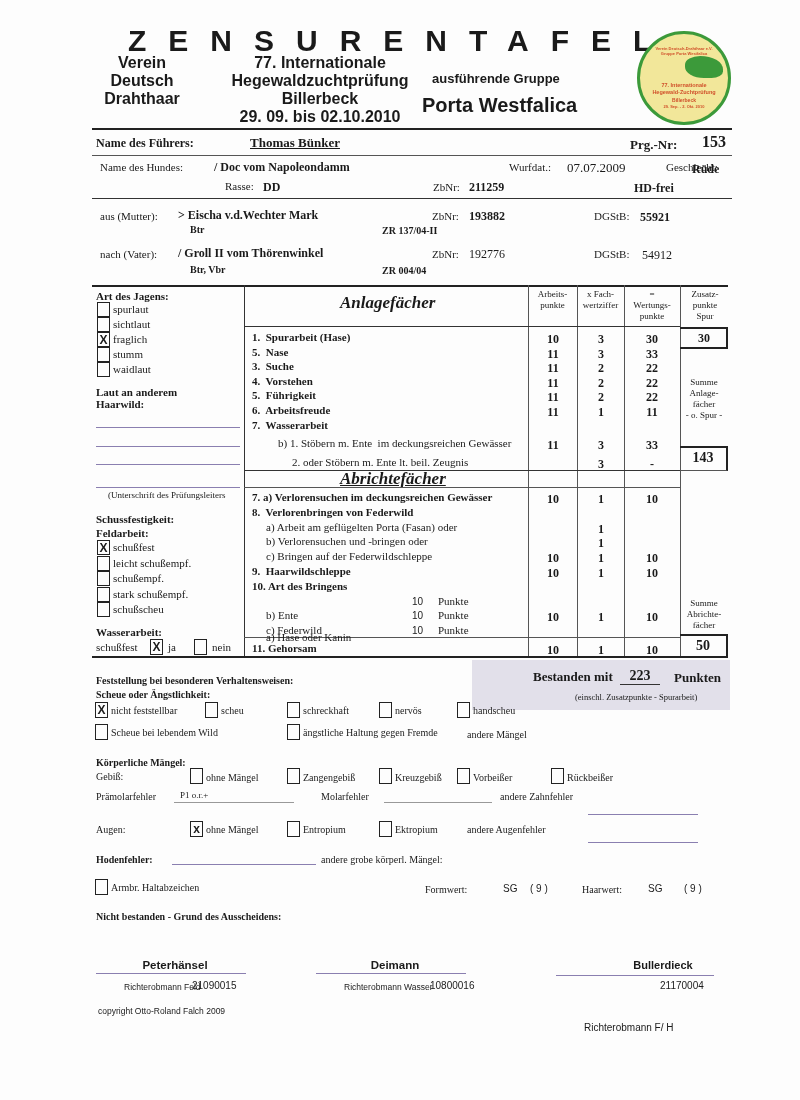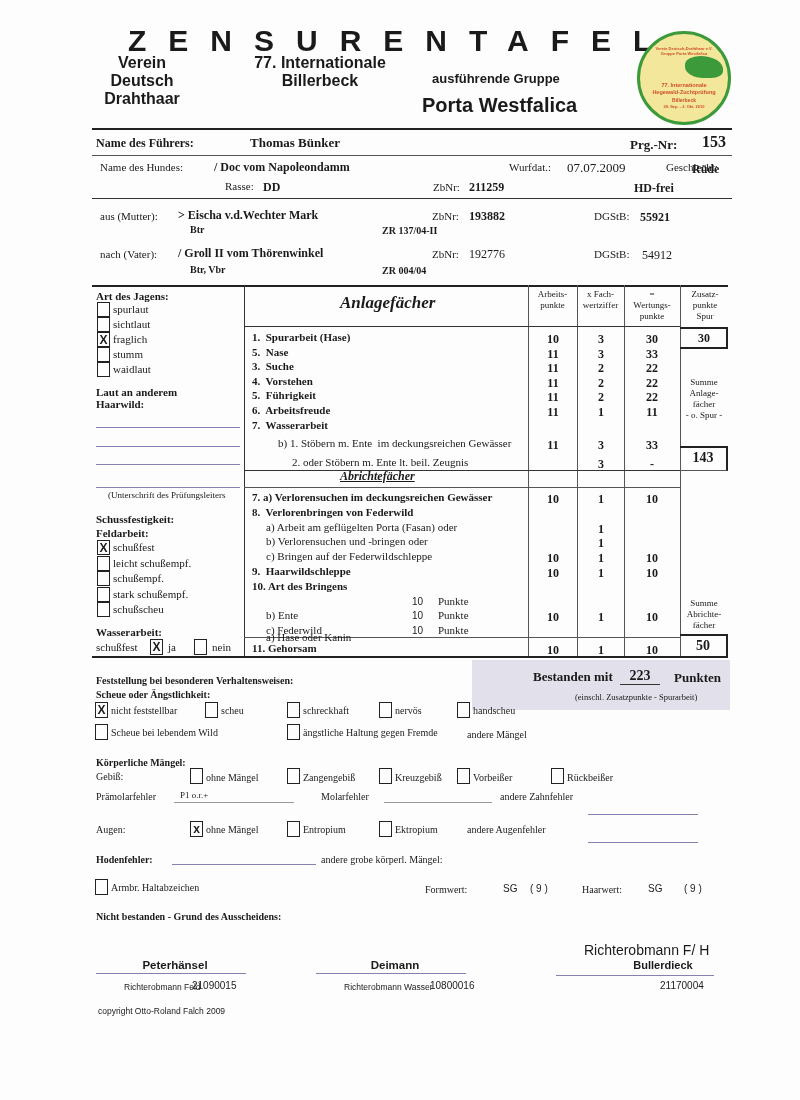--- a/index.html
+++ b/index.html
@@ -32,39 +32,41 @@
 <body>
 
 <div class="abs title">ZENSURENTAFEL</div>
 <div class="abs hdr" style="left:92px;top:54px;width:100px;">
   <div>Verein</div>
   <div>Deutsch</div>
   <div>Drahthaar</div>
 </div>
 <div class="abs hdr" style="left:220px;top:54px;width:200px;">
   <div>77. Internationale</div>
+  <div>Hegewaldzuchtprüfung</div>
   <div>Billerbeck</div>
+  <div>29. 09. bis 02.10.2010</div>
 </div>
 <div class="abs sans b" style="left:432px;top:71px;font-size:13px;">ausführende Gruppe</div>
 <div class="abs sans b" style="left:422px;top:94px;font-size:20px;">Porta Westfalica</div>
 
 <div class="logo">
   <div style="top:12px;font-size:4px;">Verein Deutsch-Drahthaar e.V.</div>
   <div style="top:17px;font-size:4px;">Gruppe Porta Westfalica</div>
   <div style="top:22px;left:45px;width:38px;height:22px;background:#3c9a3a;border-radius:40% 60% 30% 50%;"></div>
   <div style="top:48px;font-size:5.5px;">77. Internationale</div>
   <div style="top:55px;font-size:5.5px;">Hegewald-Zuchtprüfung</div>
   <div style="top:63px;font-size:5px;">Billerbeck</div>
   <div style="top:70px;font-size:4px;">29. Sep. - 2. Okt. 2010</div>
 </div>
 
 <div class="hline" style="left:92px;top:128px;width:640px;"></div>
 
 <div class="abs b f12" style="left:96px;top:136px;">Name des Führers:</div>
-<div class="abs b f13" style="left:250px;top:135px;">Thomas Bünker</div>
+<div class="abs b f13" style="left:250px;top:135px;text-decoration:underline;">Thomas Bünker</div>
 <div class="abs b f13" style="left:630px;top:137px;">Prg.-Nr:</div>
 <div class="abs b" style="left:702px;top:133px;font-size:16px;">153</div>
 <div class="thin" style="left:92px;top:155px;width:640px;"></div>
 
 <div class="abs f11" style="left:100px;top:161px;">Name des Hundes:</div>
 <div class="abs b f12" style="left:214px;top:160px;">/ Doc vom  Napoleondamm</div>
 <div class="abs f11" style="left:509px;top:161px;">Wurfdat.:</div>
 <div class="abs f13" style="left:567px;top:160px;">07.07.2009</div>
 <div class="abs f11" style="left:634px;top:161px;padding-left:32px;">Geschlecht:</div>
 <div class="abs b f12" style="left:692px;top:162px;">Rüde</div>
@@ -152,21 +154,21 @@
   <div>Anlage-</div>
   <div>fächer</div>
   <div>- o. Spur -</div>
 </div>
 <div class="abs" style="left:680px;top:446px;width:48px;height:25px;border:2px solid #222;border-left:none;border-bottom:1px solid #555;box-sizing:border-box;"></div>
 <div class="abs b" style="left:680px;top:450px;width:46px;text-align:center;font-size:14px;">143</div>
 
 <div id="anlage-rows"></div>
 
 <div class="thin" style="left:244px;top:470px;width:436px;border-top:1.5px solid #333;"></div>
-<div class="abs serif b" style="left:340px;top:469px;font-size:12px;font-style:italic;text-decoration:underline;text-align:center;">Abrichtefächer</div>
+<div class="abs serif b" style="left:340px;top:469px;font-size:17px;font-style:italic;text-decoration:underline;text-align:center;">Abrichtefächer</div>
 <div class="thin" style="left:244px;top:487px;width:436px;"></div>
 
 <div id="abrichte-rows"></div>
 
 <div class="thin" style="left:244px;top:637px;width:436px;"></div>
 <div class="abs b f11" style="left:252px;top:642px;">11. Gehorsam</div>
 <div class="num" style="left:538px;top:643px;">10</div>
 <div class="num" style="left:586px;top:643px;">1</div>
 <div class="num" style="left:637px;top:643px;">10</div>
 
@@ -360,14 +362,14 @@
 <div class="abs sans b" style="left:96px;top:959px;width:158px;text-align:center;font-size:11.5px;">Peterhänsel</div>
 <div class="uline" style="left:96px;top:973px;width:150px;"></div>
 <div class="abs sans" style="left:124px;top:982px;font-size:8.5px;">Richterobmann Feld</div>
 <div class="abs sans" style="left:192px;top:980px;font-size:10px;">21090015</div>
 <div class="abs sans b" style="left:316px;top:959px;width:158px;text-align:center;font-size:11.5px;">Deimann</div>
 <div class="uline" style="left:316px;top:973px;width:150px;"></div>
 <div class="abs sans" style="left:344px;top:982px;font-size:8.5px;">Richterobmann Wasser</div>
 <div class="abs sans" style="left:430px;top:980px;font-size:10px;">10800016</div>
 <div class="abs sans b" style="left:584px;top:959px;width:158px;text-align:center;font-size:11px;">Bullerdieck</div>
 <div class="uline" style="left:556px;top:975px;width:158px;"></div>
-<div class="abs sans" style="left:584px;top:942px;font-size:14px;">Richterobmann F/ H</div>
+<div class="abs sans" style="left:584px;top:1022px;font-size:10px;">Richterobmann F/ H</div>
 <div class="abs sans" style="left:660px;top:980px;font-size:10px;">21170004</div>
 
 </body></html>

